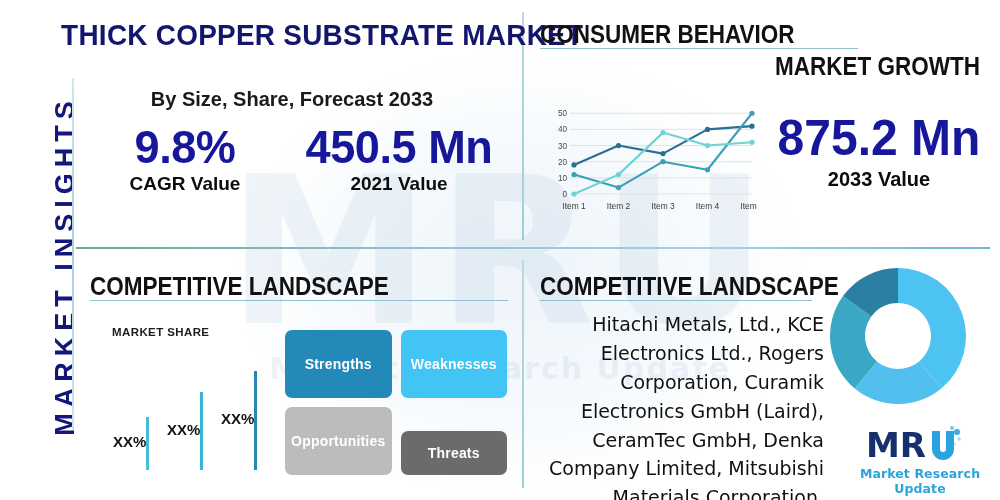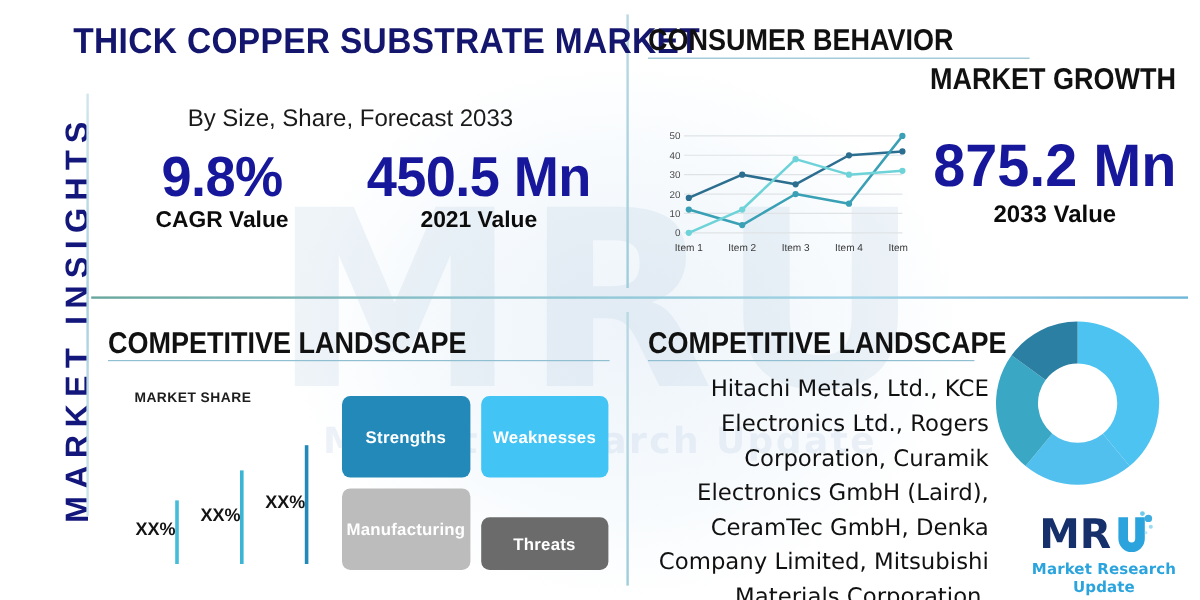--- a/index.html
+++ b/index.html
@@ -70,20 +70,21 @@
     font-family: "Liberation Sans Narrow","Liberation Sans", sans-serif;
     font-size: 30px; font-weight: 700; letter-spacing: 0.3px;
     color: #14166e;
     transform: scaleX(0.93); transform-origin: center;
     white-space: nowrap;
   }
   .subtitle {
     position: absolute; left: 78px; top: 88px; width: 428px;
     text-align: center; font-size: 20px; color: #1a1a1a;
     font-family: "Liberation Sans", sans-serif;
+    font-weight: bold;
   }
   .kpi-row { position: absolute; left: 78px; top: 122px; width: 428px; display: flex; }
   .kpi { flex: 1; text-align: center; }
   .kpi-value {
     font-family: "Liberation Sans Narrow","Liberation Sans", sans-serif;
     font-size: 47px; font-weight: 700; color: #16179a;
     line-height: 1.05; letter-spacing: -0.5px;
     transform: scaleX(0.96); transform-origin: center;
     white-space: nowrap;
   }
@@ -257,21 +258,21 @@
     </div>
 
   <div class="swot" id="swot-grid">
       <div class="swot-box" style="background: rgb(35, 137, 184);">
         <span>Strengths</span>
       </div>
       <div class="swot-box" style="background: rgb(66, 196, 244);">
         <span>Weaknesses</span>
       </div>
       <div class="swot-box" style="background: rgb(188, 188, 188);">
-        <span>Manufacturing</span>
+        <span>Opportunities</span>
       </div>
       <div class="swot-box" style="background: rgb(107, 107, 107); margin-top: 24px;">
         <span>Threats</span>
       </div>
     </div>
 
   <div class="sec-head" id="cl-right-head">COMPETITIVE LANDSCAPE</div>
   <div class="head-underline" id="cl-right-underline"></div>
   <div class="company-list">Hitachi Metals, Ltd., KCE Electronics Ltd., Rogers Corporation, Curamik Electronics GmbH (Laird), CeramTec GmbH, Denka Company Limited, Mitsubishi Materials Corporation, Remtec, Inc., Heraeus Electronics, Z&amp;Z Manufacturing Co., Ltd., Advanced Ci</div>
 

